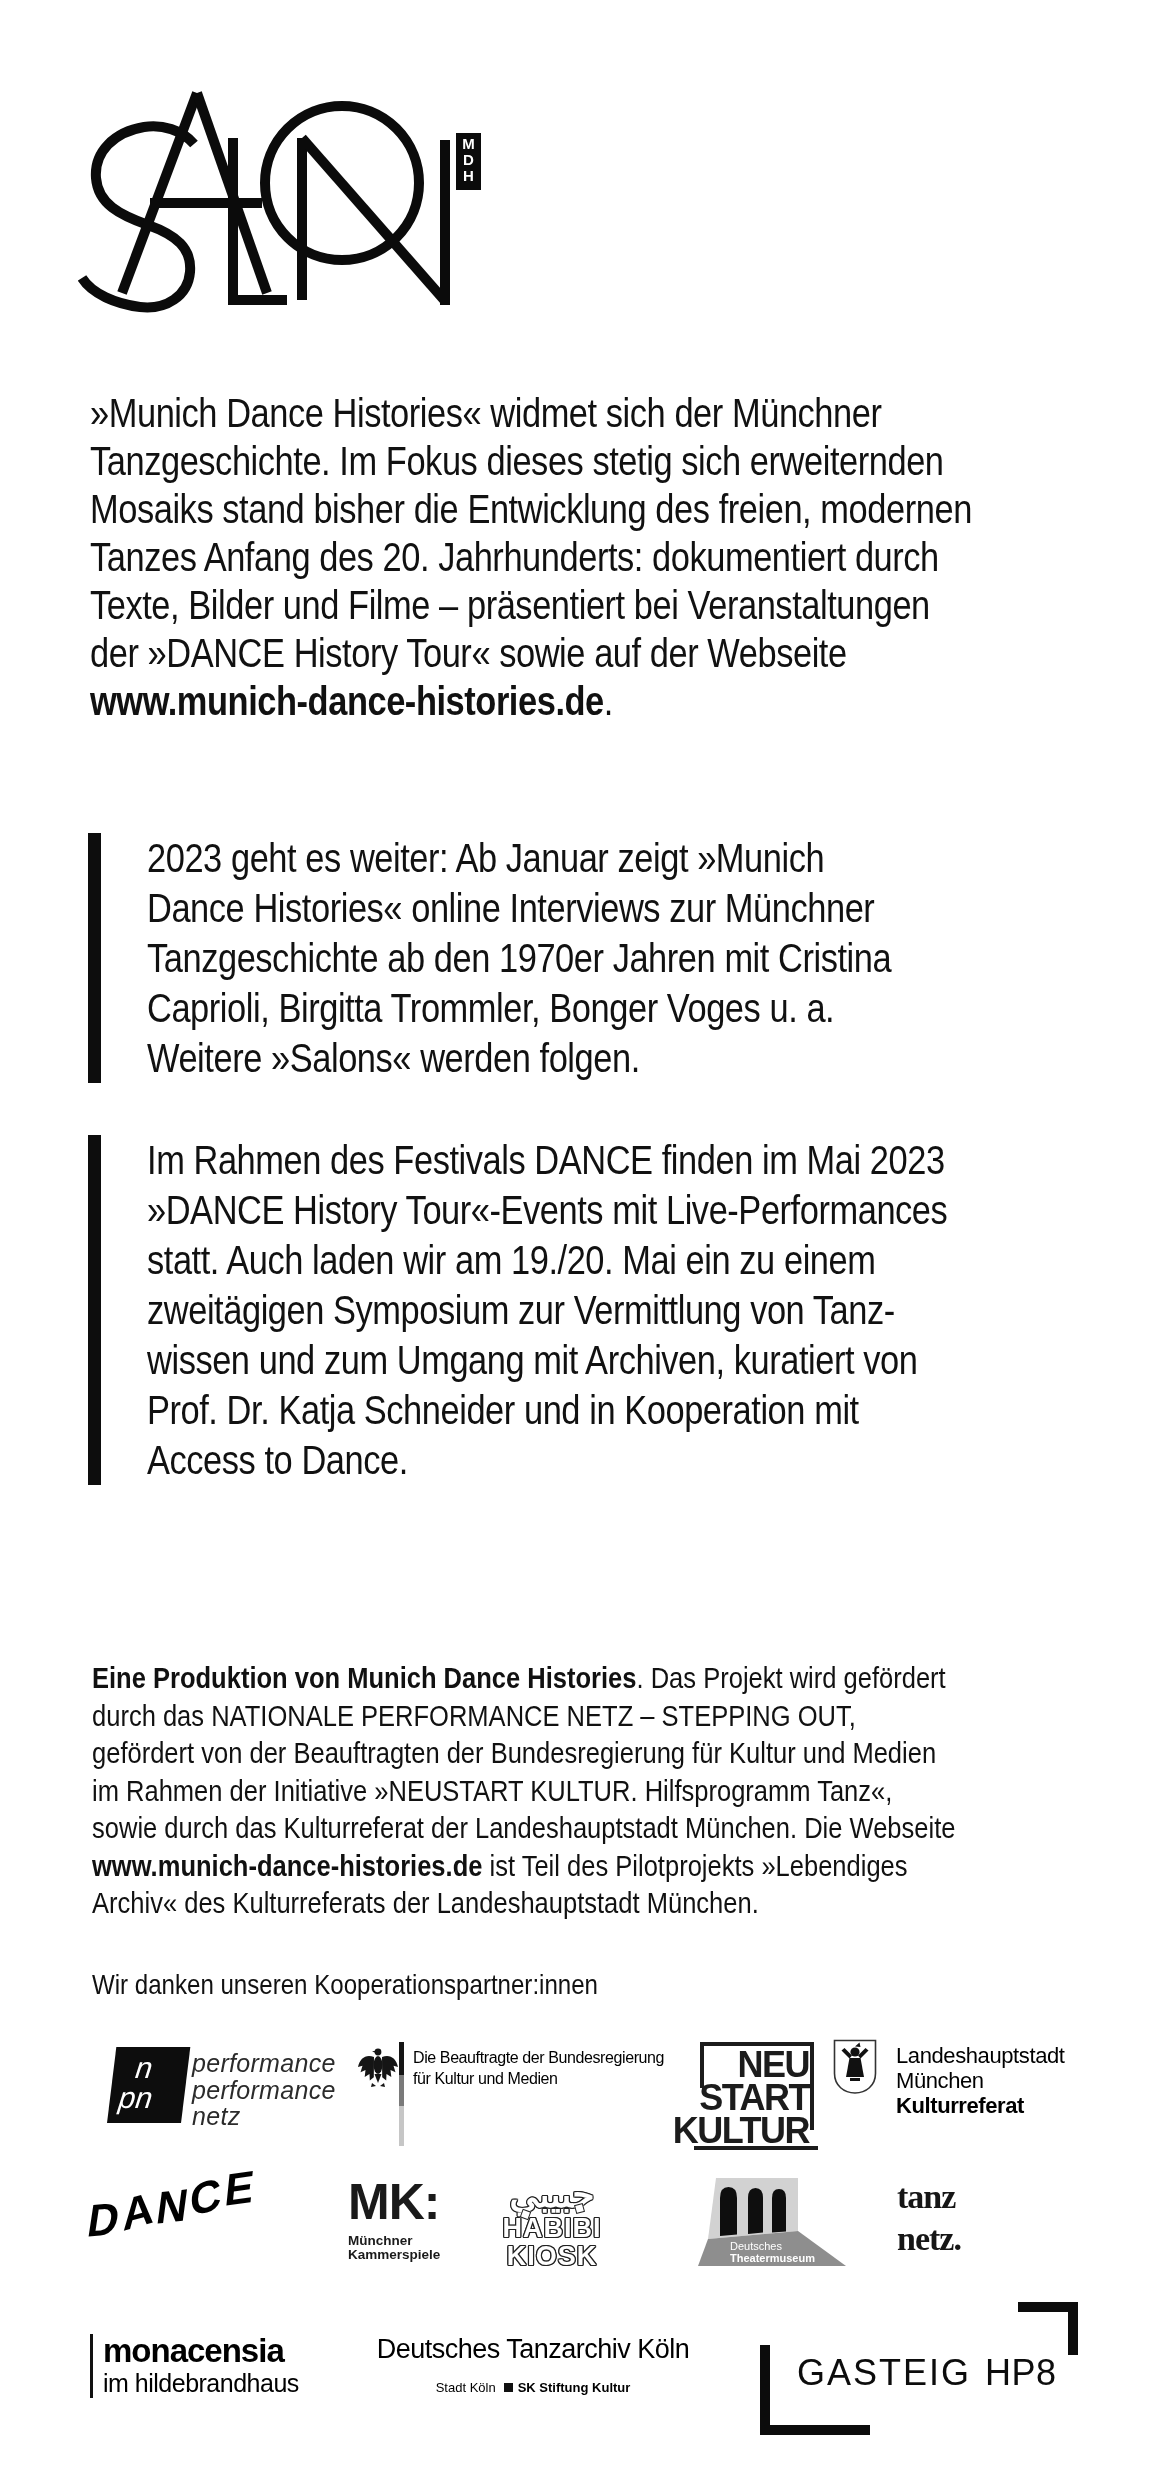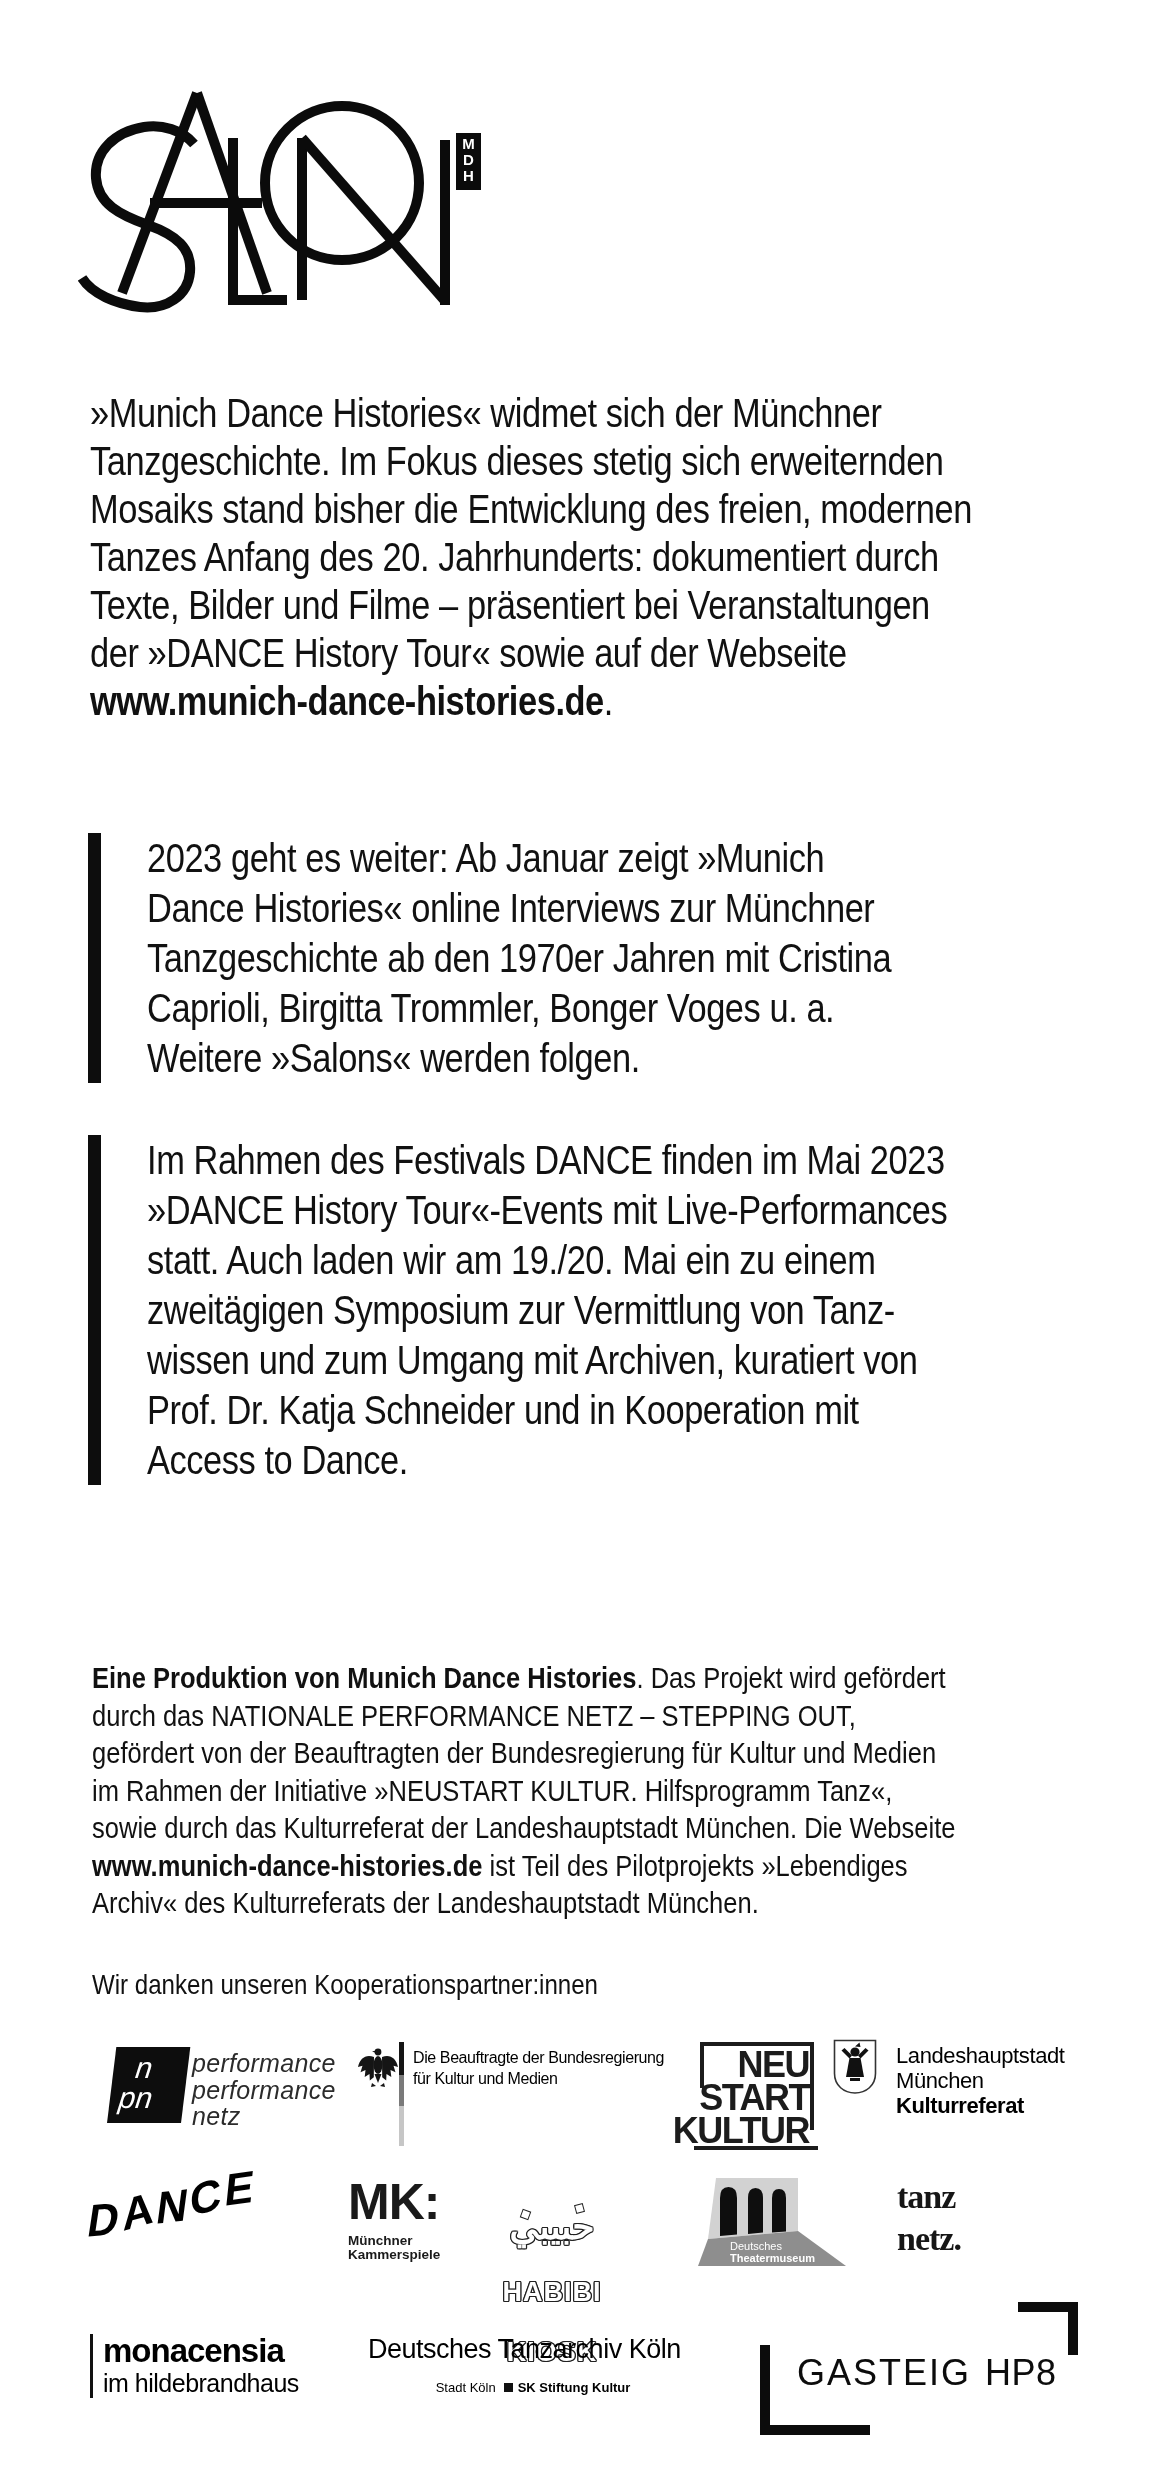--- a/index.html
+++ b/index.html
@@ -73,21 +73,20 @@
   
   .mk{left:336px;top:2176px;color:#1a1a1a;margin-left:12px;}
   .mk-title{font-size:50px;line-height:52px;font-weight:900;letter-spacing:-1px;}
   .mk-sub{font-size:13.5px;line-height:13.5px;font-weight:800;margin-top:6px;}
 
   
   .habibi{left:487px;top:2176px;width:130px;text-align:center;color:#ffffff;font-weight:700;}
   .habibi .outline{
     text-shadow:1.2px 0 0 #222,-1.2px 0 0 #222,0 1.2px 0 #222,0 -1.2px 0 #222,
                 0.9px 0.9px 0 #222,-0.9px 0.9px 0 #222,0.9px -0.9px 0 #222,-0.9px -0.9px 0 #222;
-    margin-top:32px;
   }
   .habibi-arabic{font-size:36px;line-height:38px;}
   .habibi-line{font-size:27px;line-height:28px;letter-spacing:1px;}
   .habibi-sq{position:absolute;border:1.5px solid #222;background:#fff;width:7px;height:7px;}
   .sq1{left:34px;top:34px;transform:rotate(20deg);}
   .sq2{left:88px;top:28px;transform:rotate(-15deg);}
 
   
   .tanznetz{left:897px;top:2176px;font-family:"Liberation Serif",serif;font-weight:700;
     font-size:34px;line-height:42px;letter-spacing:-1px;color:#161616;}
@@ -95,21 +94,21 @@
   
   .dtm{left:698px;top:2178px;}
 
   
   .monacensia{left:90px;top:2334px;border-left:3.5px solid #111;padding-left:10px;}
   .mona-title{font-size:33px;line-height:34px;font-weight:700;letter-spacing:-1px;}
   .mona-sub{font-size:25px;line-height:30px;letter-spacing:-0.5px;}
 
   
   .tanzarchiv{left:368px;top:2334px;width:330px;}
-  .tanzarchiv-title{font-size:27px;line-height:30px;font-weight:500;letter-spacing:-0.5px;}
+  .tanzarchiv-title{font-size:27px;line-height:30px;font-weight:500;letter-spacing:-0.5px;text-align:center;}
   .tanzarchiv-sub{margin-top:16px;text-align:center;font-size:13px;line-height:16px;}
   .tanzarchiv-sub .sq{display:inline-block;width:9px;height:9px;background:#111;margin:0 5px 0 8px;}
   .tanzarchiv-sub .bold{font-weight:700;}
 
   
   .gasteig-text{left:797px;top:2352px;font-size:36px;letter-spacing:2px;color:#0c0c0c;}
   .gasteig-name{font-weight:500;}
   .gasteig-suffix{font-weight:400;margin-left:14px;letter-spacing:0.5px;}
   .gasteig-bl{left:760px;top:2345px;width:100px;height:80px;border-left:10px solid #0c0c0c;border-bottom:10px solid #0c0c0c;}
   .gasteig-tr{left:1018px;top:2302px;width:50px;height:43px;border-top:10px solid #0c0c0c;border-right:10px solid #0c0c0c;}

